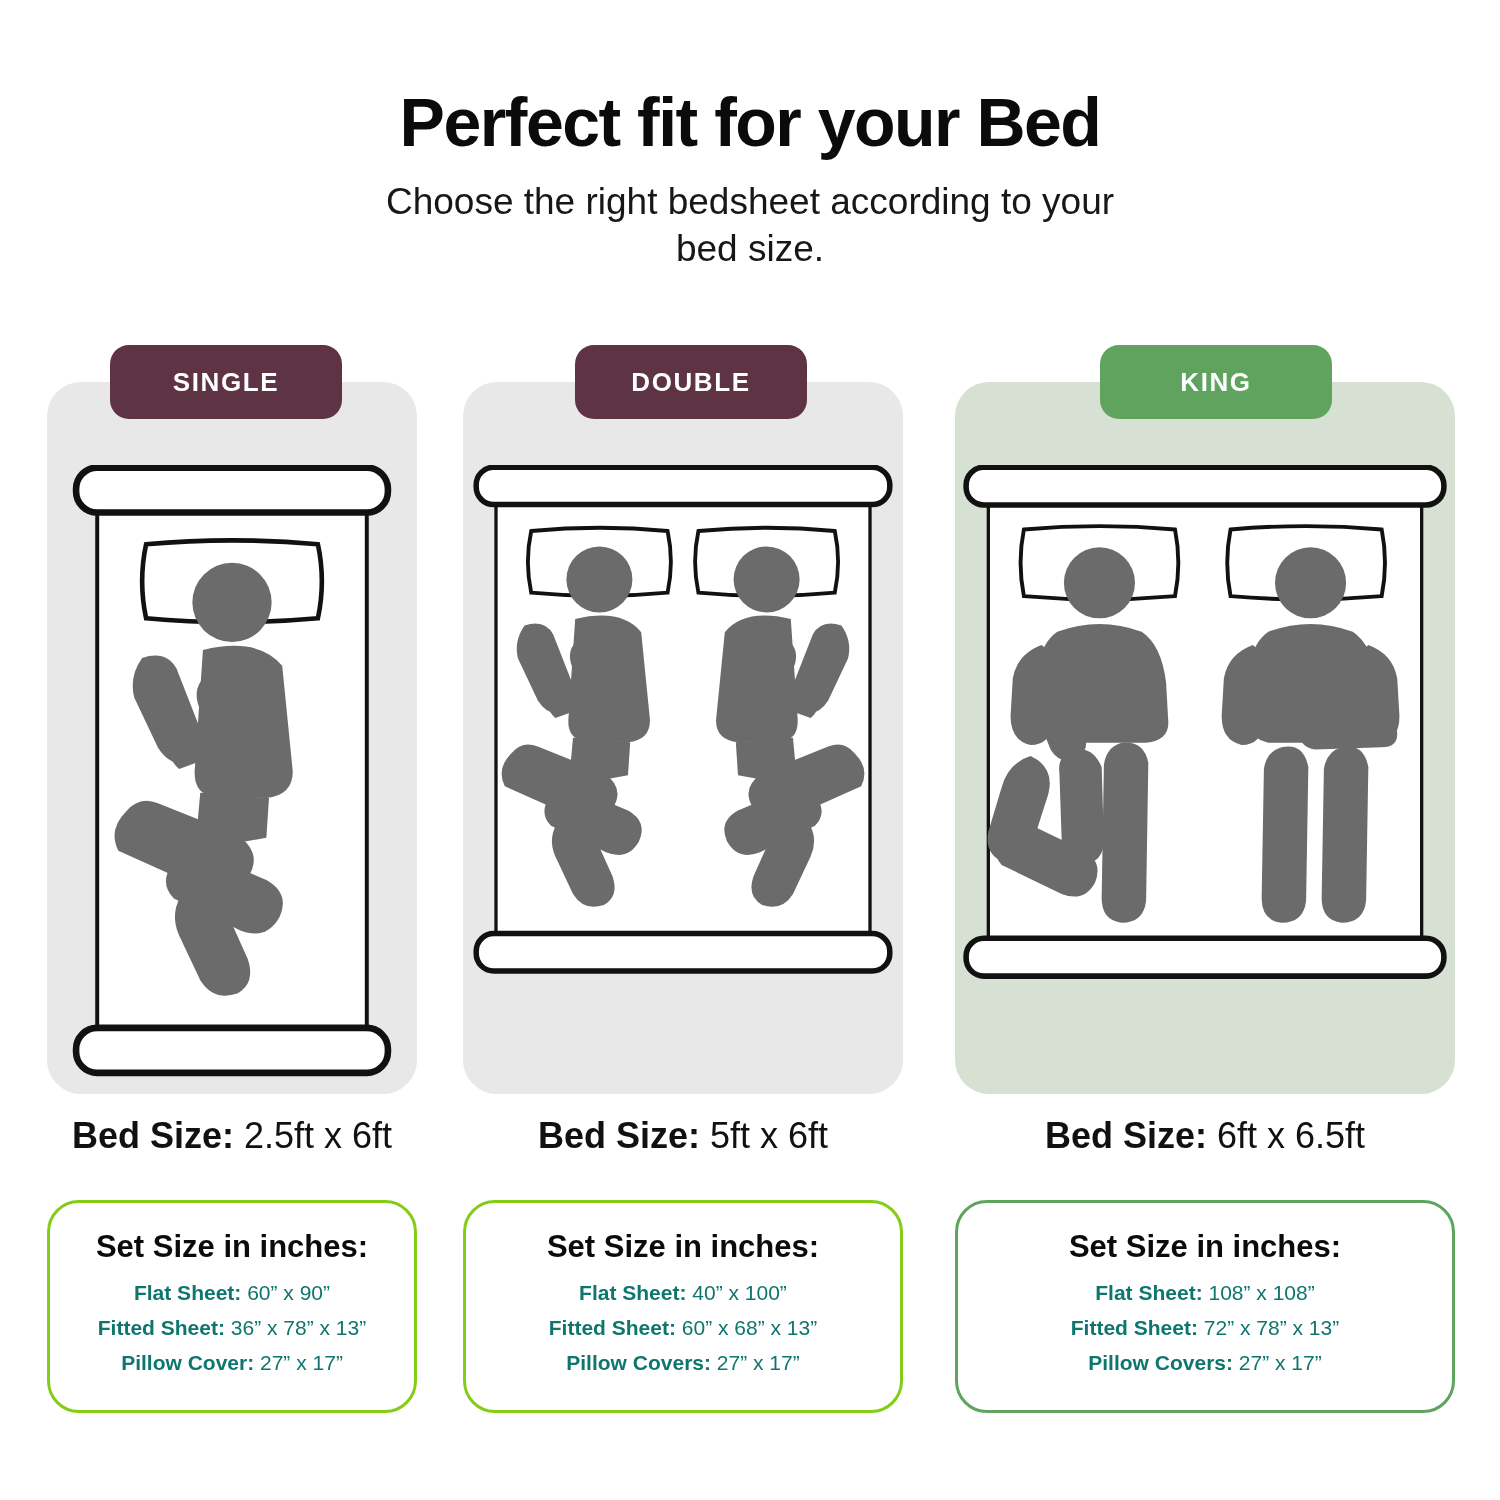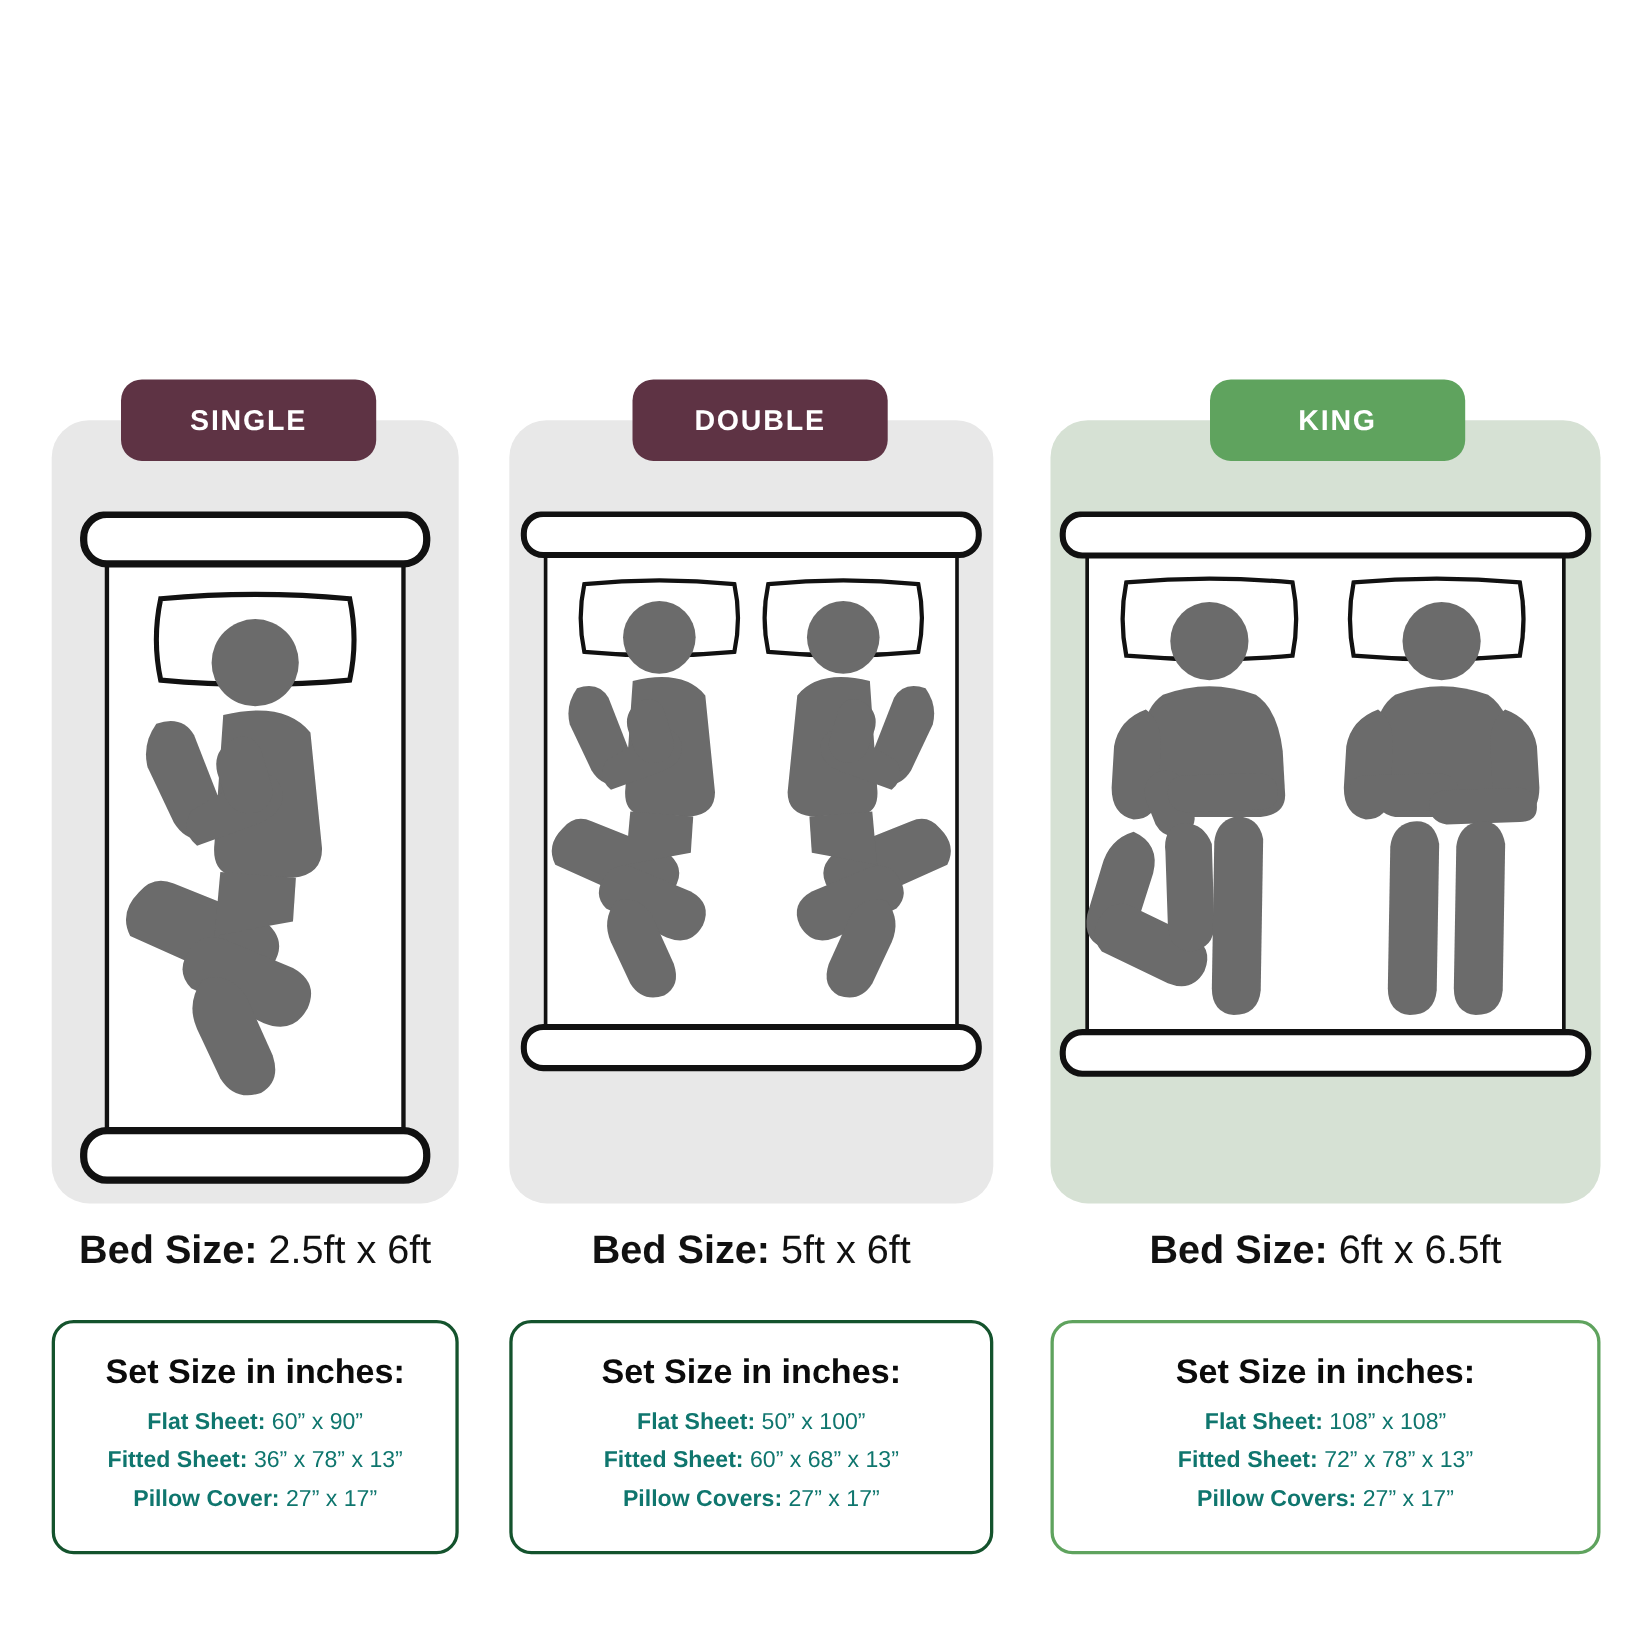--- a/index.html
+++ b/index.html
@@ -59,33 +59,37 @@
   .bedsize{
     position:absolute;top:770px;left:0;width:100%;
     text-align:center;font-size:36px;color:#111;white-space:nowrap;
   }
   .bedsize b{font-weight:700;}
 
   
   .card{
     position:absolute;top:855px;left:0;width:100%;
     box-sizing:border-box;
-    border:3px solid #14532d;border-radius:20px;background:#fff;
+    border:3px solid #84cc16;border-radius:32px;background:#fff;
     padding:20px 14px 24px 14px;text-align:center;
   }
   .card.green{border-color:#5fa35e;}
   .card-title{font-size:31px;font-weight:700;margin:6px 0 16px 0;color:#0b0b0b;}
   .card-row{font-size:21px;margin:11px 0;color:#0f766e;white-space:nowrap;}
   .card-row b{font-weight:700;}
 </style>
 </head>
 <body>
 
 <div class="page">
 
+  <div class="header">
+    <h1 class="title">Perfect fit for your Bed</h1>
+    <div class="subtitle">Choose the right bedsheet according to your bed size.</div>
+  </div>
 
   <div class="cols">
 
     <div class="col c1">
       <div class="panel"></div>
       <div class="badge">SINGLE</div>
 
       <div class="bed">
         <svg viewBox="0 0 280 470" xmlns="http://www.w3.org/2000/svg">
 
@@ -203,21 +207,21 @@
 
       <div class="bedsize">
         <b>Bed Size:</b>
         <span>5ft x 6ft</span>
       </div>
 
       <div class="card">
         <div class="card-title">Set Size in inches:</div>
         <div class="card-row">
           <b>Flat Sheet:</b>
-          <span>50” x 100”</span>
+          <span>40” x 100”</span>
         </div>
         <div class="card-row">
           <b>Fitted Sheet:</b>
           <span>60” x 68” x 13”</span>
         </div>
         <div class="card-row">
           <b>Pillow Covers:</b>
           <span>27” x 17”</span>
         </div>
       </div>

